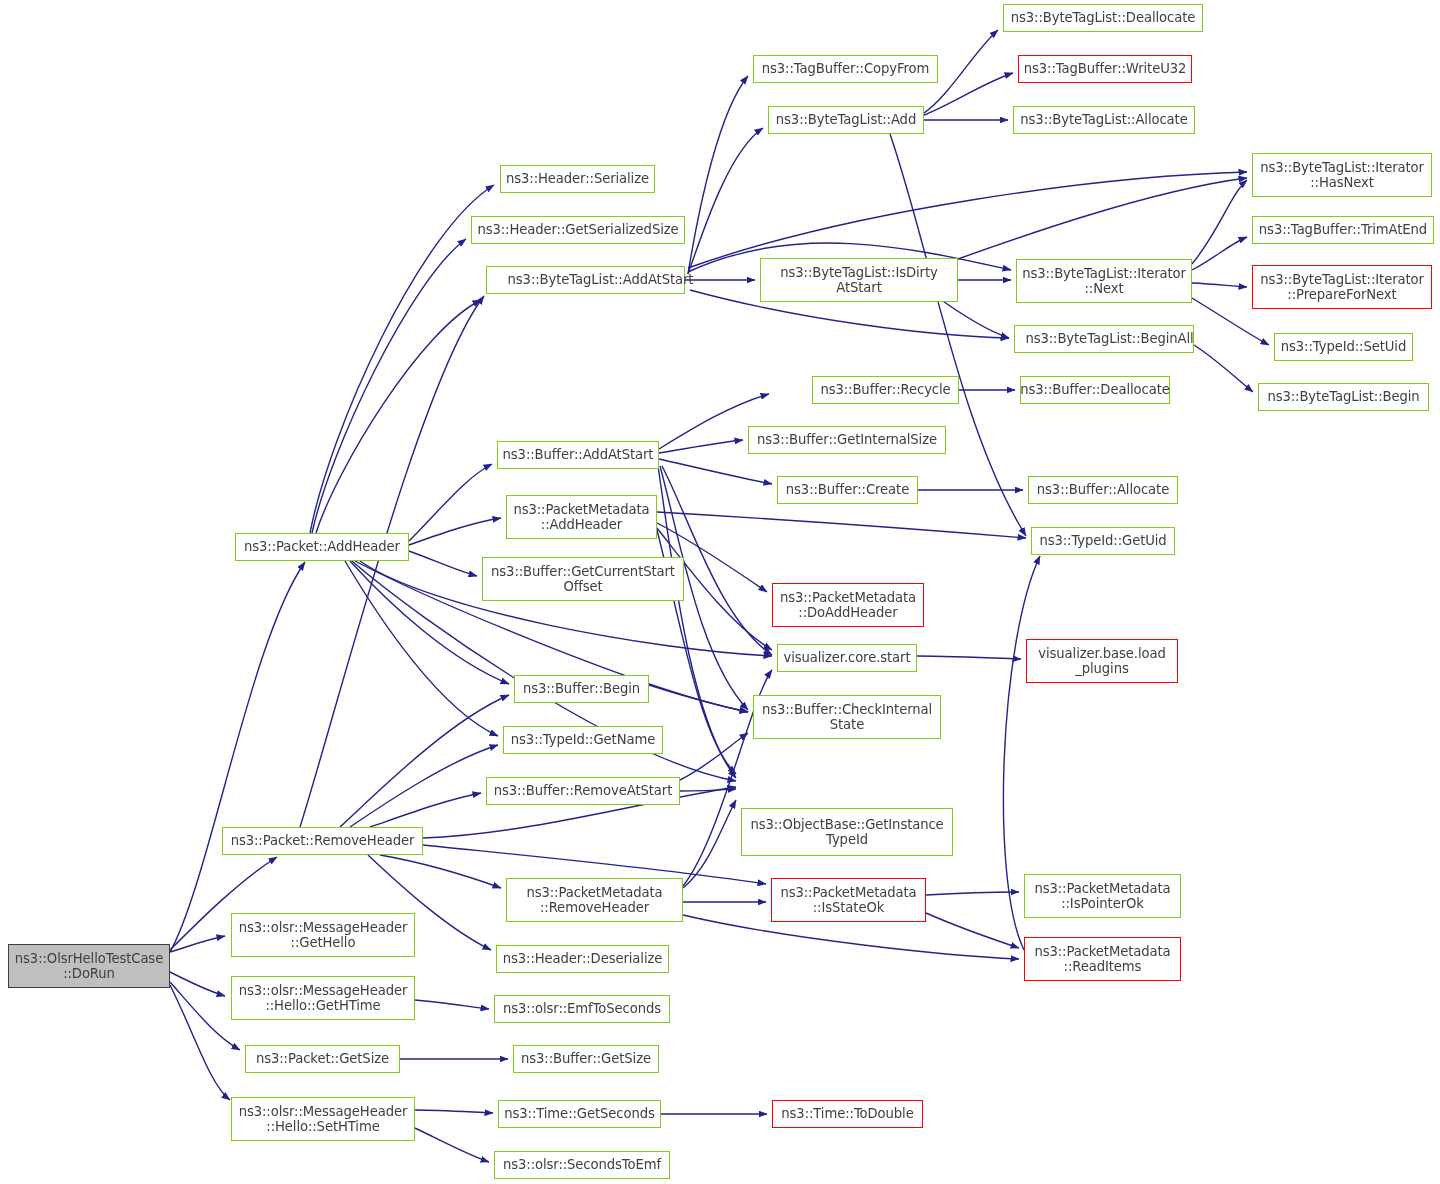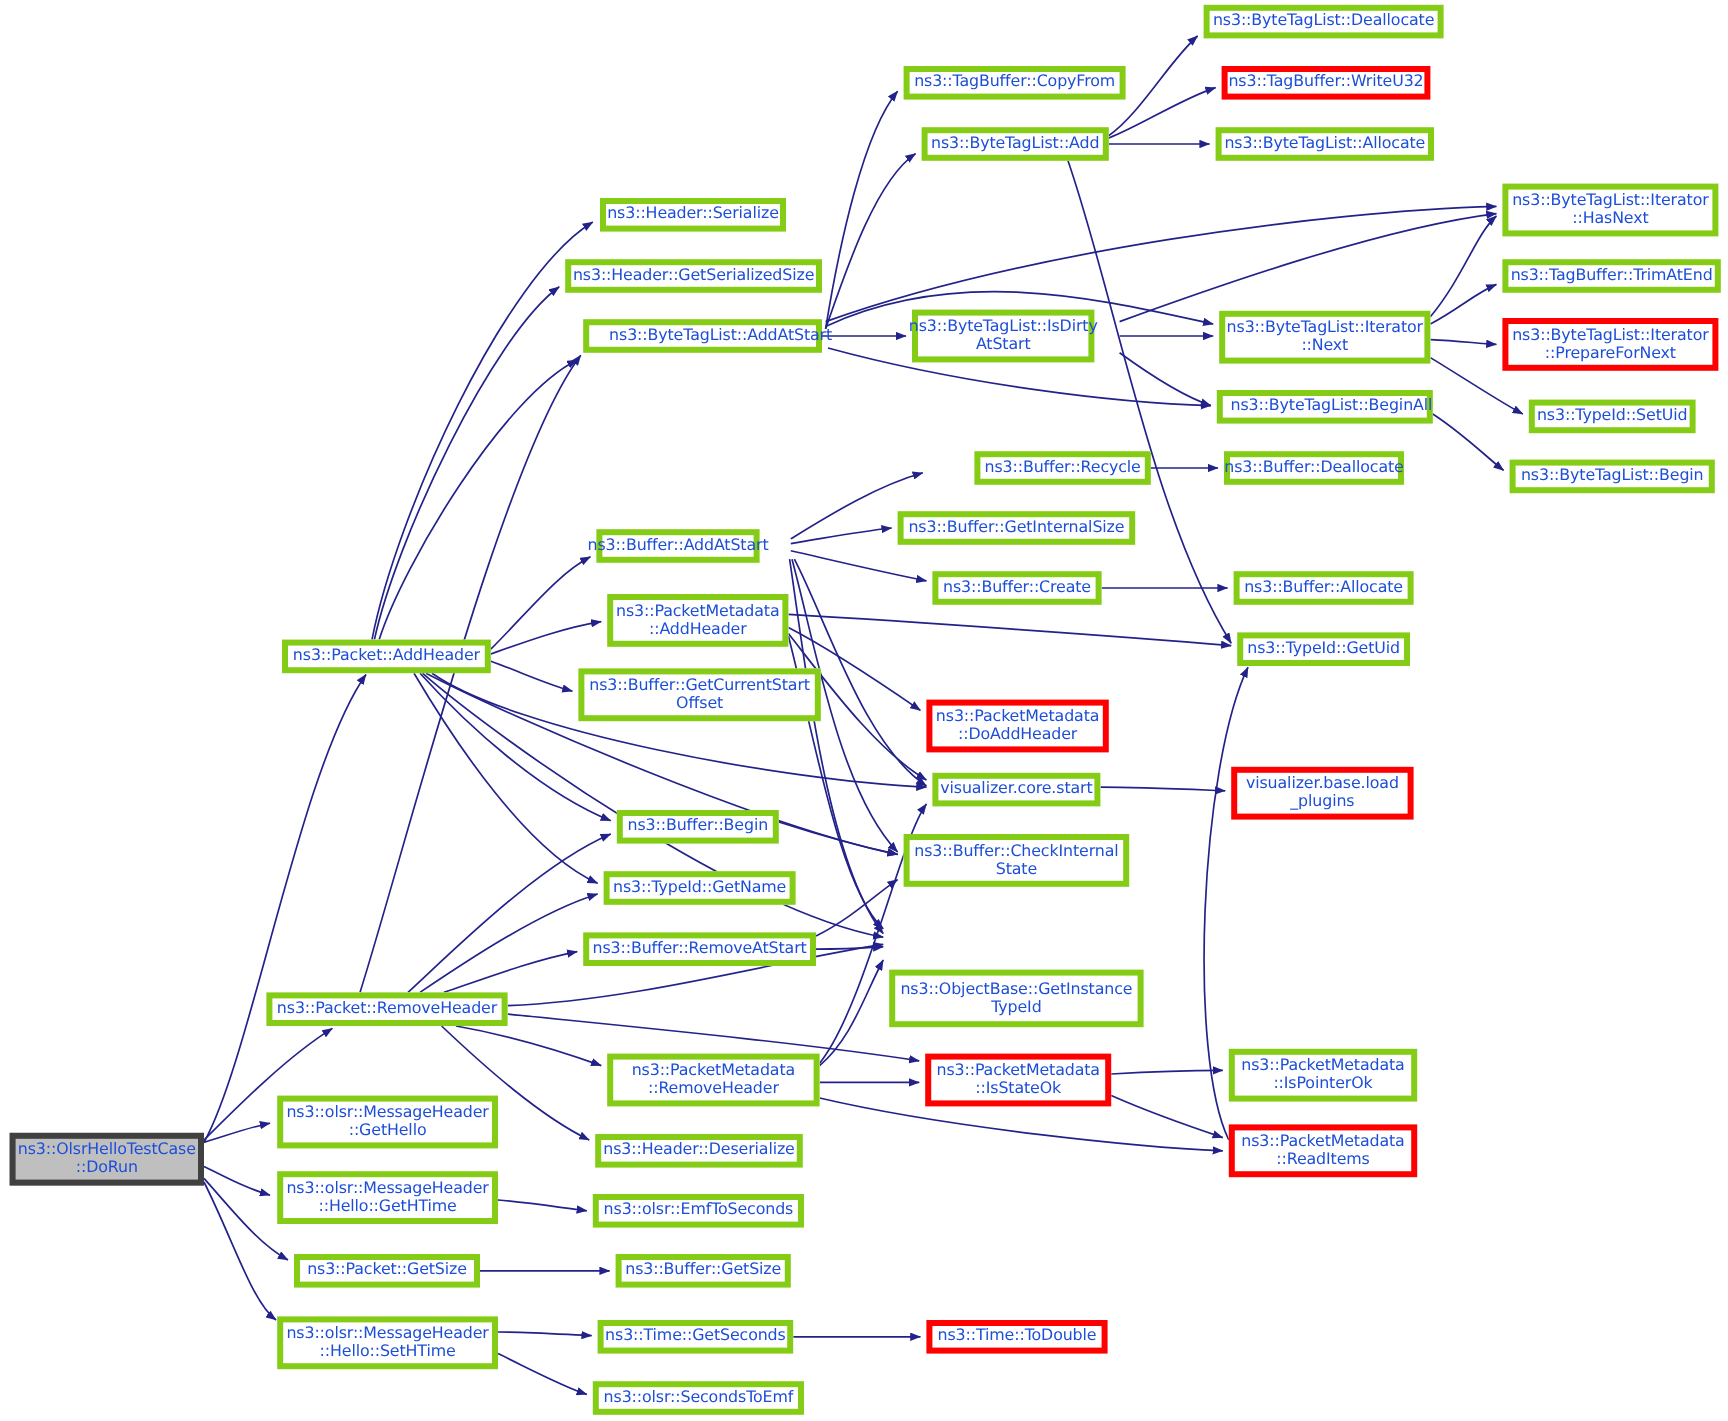--- a/index.html
+++ b/index.html
@@ -19,23 +19,23 @@
     position: absolute;
     left: 0;
     top: 0;
     width: 1440px;
     height: 1184px;
     pointer-events: none;
   }
   .node {
     position: absolute;
     box-sizing: border-box;
-    border: 5px solid #84cc16;
+    border: 1px solid #84cc16;
     background: #ffffff;
-    color: #1d4ed8;
+    color: #404040;
     font-size: 13.2px;
     line-height: 15.5px;
     display: flex;
     align-items: center;
     justify-content: center;
     text-align: center;
     white-space: pre-line;
     letter-spacing: -0.1px;
   }
   .node.red {
@@ -138,38 +138,38 @@
       <div class="node" style="left: 231px; top: 913px; width: 184px; height: 44px;">ns3::olsr::MessageHeader
 ::GetHello</div>
       <div class="node" style="left: 231px; top: 976px; width: 184px; height: 44px;">ns3::olsr::MessageHeader
 ::Hello::GetHTime</div>
       <div class="node" style="left: 245px; top: 1045px; width: 155px; height: 28px;">ns3::Packet::GetSize</div>
       <div class="node" style="left: 231px; top: 1097px; width: 184px; height: 44px;">ns3::olsr::MessageHeader
 ::Hello::SetHTime</div>
       <div class="node" style="left: 500px; top: 165px; width: 155px; height: 28px;">ns3::Header::Serialize</div>
       <div class="node" style="left: 471px; top: 216px; width: 214px; height: 28px;">ns3::Header::GetSerializedSize</div>
       <div class="node" style="left: 486px; top: 266px; width: 199px; height: 28px; padding-left: 30px;">ns3::ByteTagList::AddAtStart</div>
-      <div class="node" style="left: 497px; top: 441px; width: 136px; height: 28px;">ns3::Buffer::AddAtStart</div>
+      <div class="node" style="left: 497px; top: 441px; width: 162px; height: 28px;">ns3::Buffer::AddAtStart</div>
       <div class="node" style="left: 506px; top: 495px; width: 151px; height: 44px;">ns3::PacketMetadata
 ::AddHeader</div>
       <div class="node" style="left: 482px; top: 557px; width: 202px; height: 44px;">ns3::Buffer::GetCurrentStart
 Offset</div>
       <div class="node" style="left: 514px; top: 675px; width: 135px; height: 28px;">ns3::Buffer::Begin</div>
       <div class="node" style="left: 503px; top: 726px; width: 160px; height: 28px;">ns3::TypeId::GetName</div>
       <div class="node" style="left: 486px; top: 777px; width: 194px; height: 28px;">ns3::Buffer::RemoveAtStart</div>
       <div class="node" style="left: 506px; top: 878px; width: 177px; height: 44px;">ns3::PacketMetadata
 ::RemoveHeader</div>
       <div class="node" style="left: 496px; top: 945px; width: 173px; height: 28px;">ns3::Header::Deserialize</div>
       <div class="node" style="left: 494px; top: 995px; width: 176px; height: 28px;">ns3::olsr::EmfToSeconds</div>
       <div class="node" style="left: 513px; top: 1045px; width: 146px; height: 28px;">ns3::Buffer::GetSize</div>
       <div class="node" style="left: 498px; top: 1100px; width: 163px; height: 28px;">ns3::Time::GetSeconds</div>
       <div class="node" style="left: 494px; top: 1151px; width: 176px; height: 28px;">ns3::olsr::SecondsToEmf</div>
       <div class="node" style="left: 753px; top: 55px; width: 185px; height: 28px;">ns3::TagBuffer::CopyFrom</div>
       <div class="node" style="left: 768px; top: 106px; width: 156px; height: 28px;">ns3::ByteTagList::Add</div>
-      <div class="node" style="left: 760px; top: 258px; width: 152px; height: 44px;">ns3::ByteTagList::IsDirty
+      <div class="node" style="left: 760px; top: 258px; width: 198px; height: 44px;">ns3::ByteTagList::IsDirty
 AtStart</div>
       <div class="node" style="left: 774px; top: 376px; width: 147px; height: 28px; margin-left: 38px;">ns3::Buffer::Recycle</div>
       <div class="node" style="left: 748px; top: 426px; width: 198px; height: 28px;">ns3::Buffer::GetInternalSize</div>
       <div class="node" style="left: 777px; top: 476px; width: 141px; height: 28px;">ns3::Buffer::Create</div>
       <div class="node red" style="left: 772px; top: 583px; width: 152px; height: 44px;">ns3::PacketMetadata
 ::DoAddHeader</div>
       <div class="node" style="left: 777px; top: 644px; width: 140px; height: 28px;">visualizer.core.start</div>
       <div class="node" style="left: 753px; top: 695px; width: 188px; height: 44px;">ns3::Buffer::CheckInternal
 State</div>
       <div class="node" style="left: 741px; top: 808px; width: 212px; height: 48px;">ns3::ObjectBase::GetInstance

